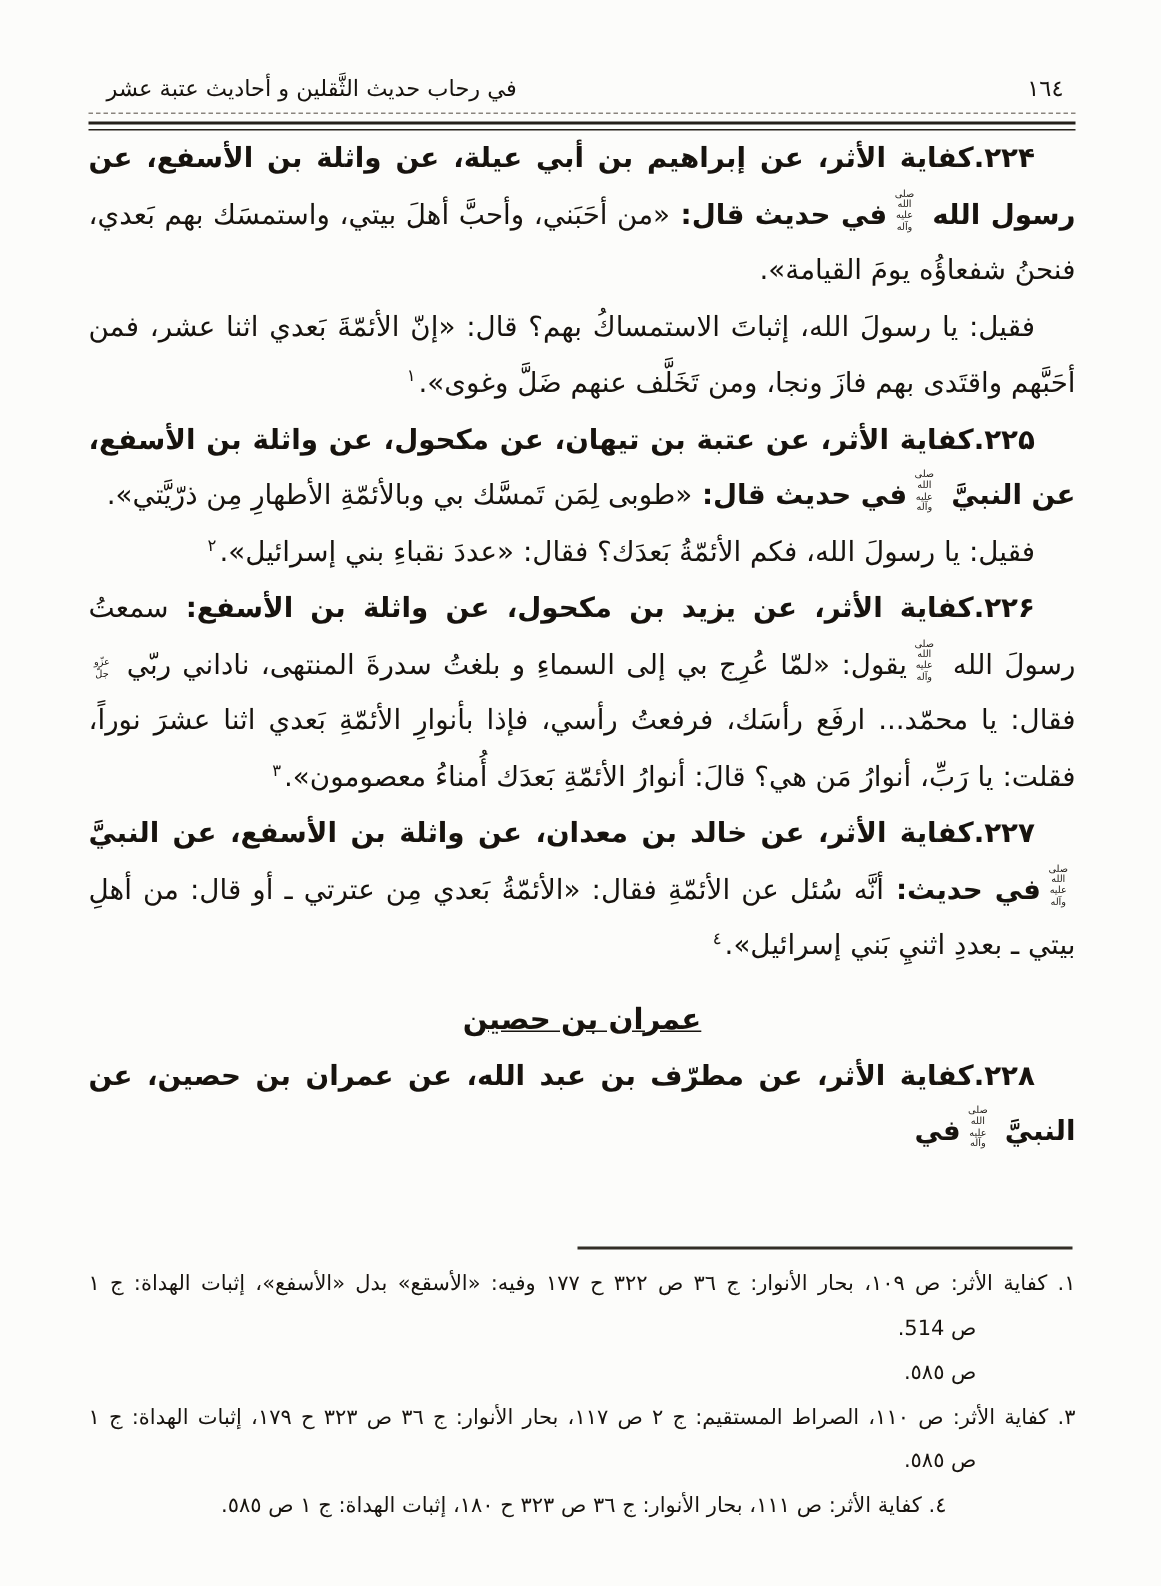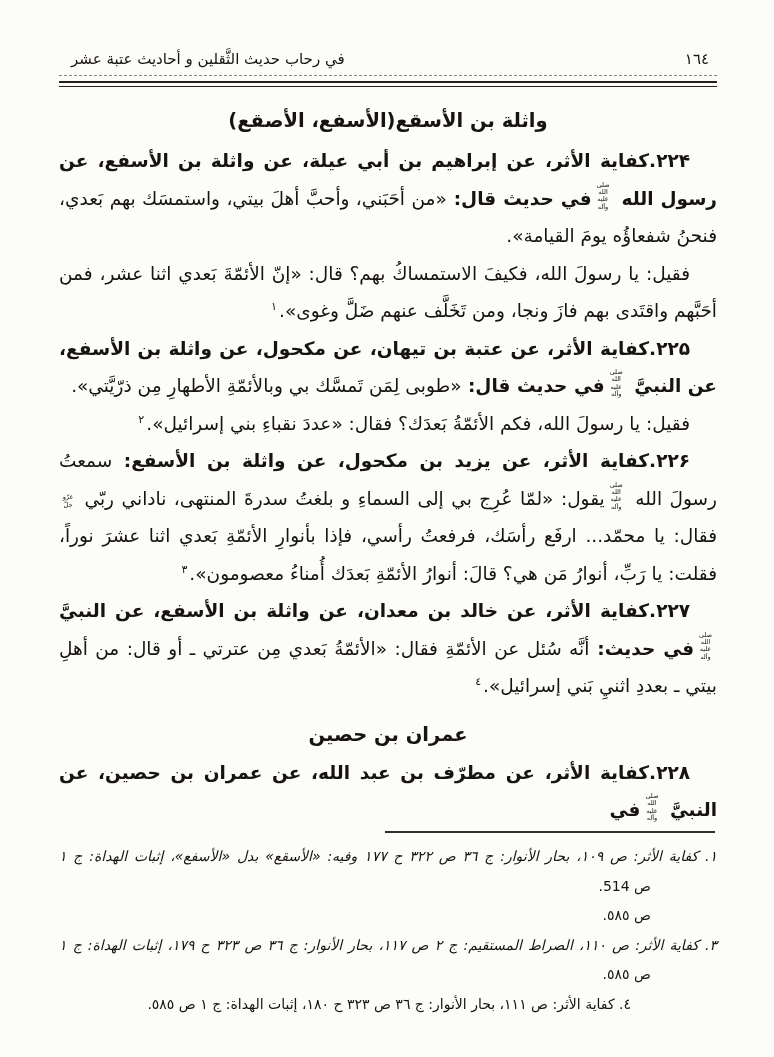--- a/index.html
+++ b/index.html
@@ -26,21 +26,21 @@
     margin-top:5px; height:3px;
     border-top:2.5px solid #241f19;
     border-bottom:1.2px solid #241f19;
   }
 
   
   .section-heading {
     text-align:center; font-weight:bold; font-size:19.5px;
     margin:22px 0 10px;
   }
-  .section-heading.second { margin:18px 0 8px; }
+  .section-heading.second { margin:18px 0 8px;text-decoration:underline; }
   .para {
     font-size:18.5px; line-height:37.5px;
     text-align:justify; text-indent:27px; margin:0;
   }
   .lead { font-weight:bold; }
   .matn { font-weight:normal; }
 
   
   .hon {
     display:inline-block; width:19px;
@@ -53,45 +53,44 @@
   .fnref { font-size:11px; vertical-align:7px; line-height:0; margin:0 2px; font-weight:normal; }
 
   
   footer { margin-top:auto; }
   .fn-sep {
     width:330px; margin:0 2px 9px auto; height:0;
     border-top:2px solid #332e27;
   }
   .footnotes { font-size:14px; line-height:29.5px; }
   .fn-line { margin:0; }
-  .fn-just { text-align:justify; text-align-last:justify;font-style:italic; }
+  .fn-just { text-align:justify; text-align-last:justify; }
   .fn-cont { padding-right:66px; }
   .fn-indent { padding-right:86px; }
 </style>
 </head>
 <body>
 
 <div class="page">
 
   <header>
     <div class="running-head">
       <span class="rh-page">١٦٤</span>
       <span class="rh-title">في رحاب حديث الثَّقلين و أحاديث عتبة عشر</span>
     </div>
     <div class="rule-thin"></div>
     <div class="rule-double"></div>
   </header>
 
   <main>
 
-    <h2 class="section-heading">واثلة بن الأسقع(الأسفع، الأصقع)</h2>
 
     <p class="para"><span class="lead">۲۲۴.كفاية الأثر، عن إبراهيم بن أبي عيلة، عن واثلة بن الأسفع، عن رسول الله </span><span class="hon">صلى الله عليه وآله</span><span class="lead">في حديث قال: </span><span class="matn">«من أحَبَني، وأحبَّ أهلَ بيتي، واستمسَك بهم بَعدي، فنحنُ شفعاؤُه يومَ القيامة».</span></p>
 
-    <p class="para"><span>فقيل: يا رسولَ الله، فكيفَ الاستمساكُ بهم؟ قال: «إنّ الأئمّةَ بَعدي اثنا عشر، فمن أحَبَّهم واقتَدى بهم فازَ ونجا، ومن تَخَلَّف عنهم ضَلَّ وغوى».</span><sup class="fnref">١</sup></p>
+    <p class="para"><span>فقيل: يا رسولَ الله، إثباتَ الاستمساكُ بهم؟ قال: «إنّ الأئمّةَ بَعدي اثنا عشر، فمن أحَبَّهم واقتَدى بهم فازَ ونجا، ومن تَخَلَّف عنهم ضَلَّ وغوى».</span><sup class="fnref">١</sup></p>
 
     <p class="para"><span class="lead">۲۲۵.كفاية الأثر، عن عتبة بن تيهان، عن مكحول، عن واثلة بن الأسفع، عن النبيَّ </span><span class="hon">صلى الله عليه وآله</span><span class="lead">في حديث قال: </span><span class="matn">«طوبى لِمَن تَمسَّك بي وبالأئمّةِ الأطهارِ مِن ذرّيَّتي».</span></p>
 
     <p class="para"><span>فقيل: يا رسولَ الله، فكم الأئمّةُ بَعدَك؟ فقال: «عددَ نقباءِ بني إسرائيل».</span><sup class="fnref">٢</sup></p>
 
     <p class="para"><span class="lead">۲۲۶.كفاية الأثر، عن يزيد بن مكحول، عن واثلة بن الأسفع: </span><span class="matn">سمعتُ رسولَ الله </span><span class="hon">صلى الله عليه وآله</span><span class="matn">يقول: «لمّا عُرِج بي إلى السماءِ و بلغتُ سدرةَ المنتهى، ناداني ربّي </span><span class="hon small">عزّوجلّ</span><span class="matn">فقال: يا محمّد... ارفَع رأسَك، فرفعتُ رأسي، فإذا بأنوارِ الأئمّةِ بَعدي اثنا عشرَ نوراً، فقلت: يا رَبِّ، أنوارُ مَن هي؟ قالَ: أنوارُ الأئمّةِ بَعدَك أُمناءُ معصومون».</span><sup class="fnref">٣</sup></p>
 
     <p class="para"><span class="lead">۲۲۷.كفاية الأثر، عن خالد بن معدان، عن واثلة بن الأسفع، عن النبيَّ </span><span class="hon">صلى الله عليه وآله</span><span class="lead">في حديث: </span><span class="matn">أنَّه سُئل عن الأئمّةِ فقال: «الأئمّةُ بَعدي مِن عترتي ـ أو قال: من أهلِ بيتي ـ بعددِ اثنيِ بَني إسرائيل».</span><sup class="fnref">٤</sup></p>
 
     <h2 class="section-heading second">عمران بن حصين</h2>

